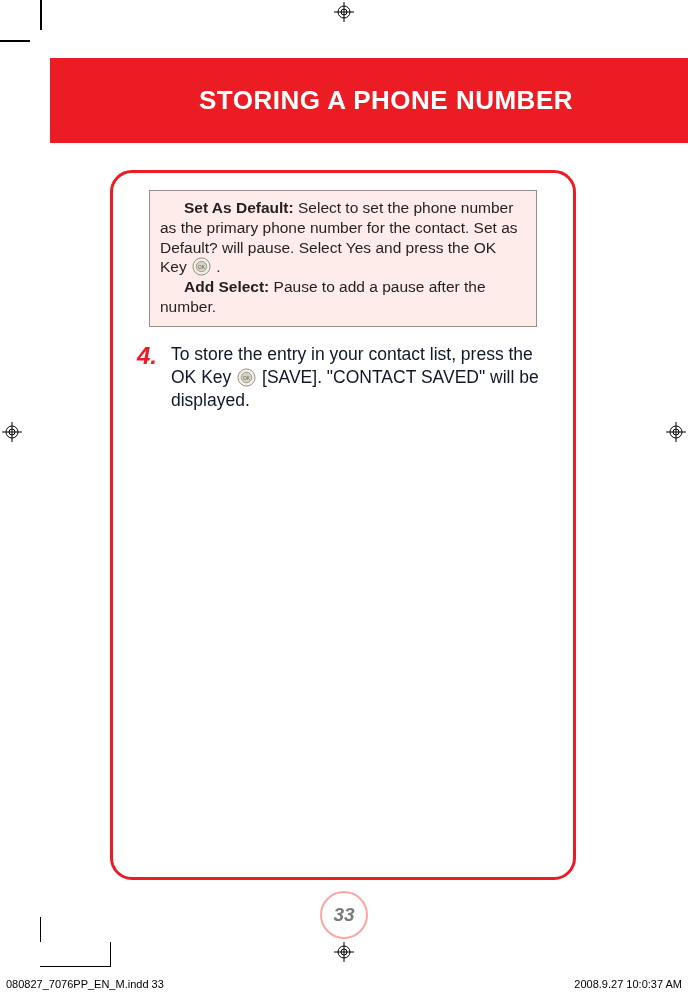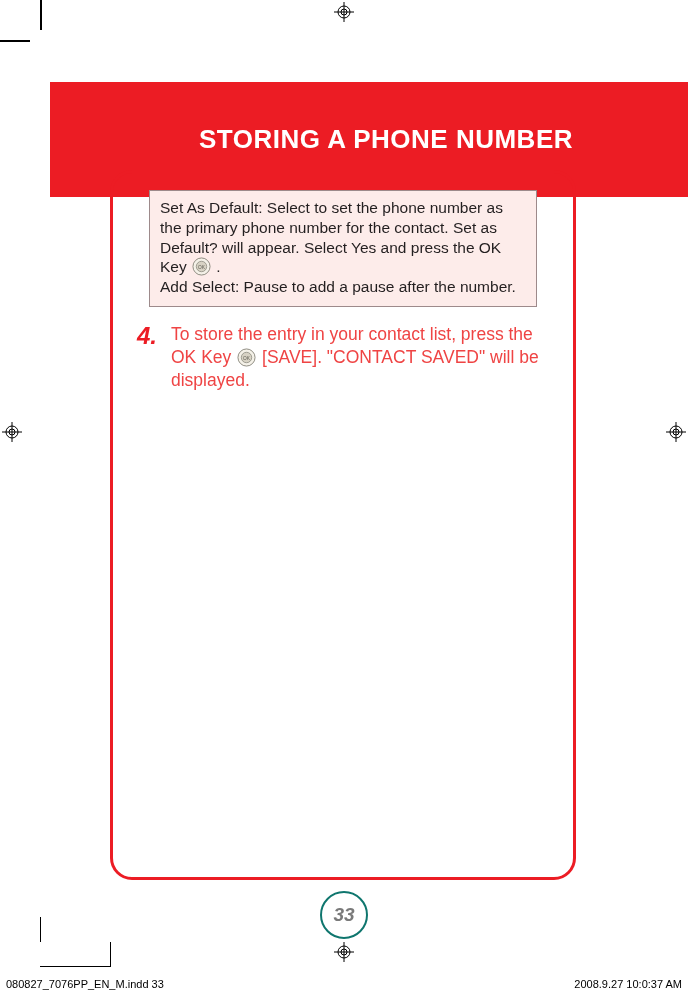--- a/index.html
+++ b/index.html
@@ -27,27 +27,26 @@
   .reg-left  { top: 422px; left: 2px;  }
   .reg-right { top: 422px; right: 2px; }
   .reg-bottom{ bottom: 40px; left: 334px; }
 
   
   .red-bar {
     position: absolute;
     top: 58px;
     left: 50px;
     right: 0;
-    height: 115px;
+    height: 85px;
     background: #ec1c24;
     display: flex;
     align-items: center;
     justify-content: flex-end;
     padding-right: 115px;
-    margin-top: 24px;
   }
   .red-bar-title {
     color: #fff;
     font-weight: 700;
     font-size: 26px;
     letter-spacing: 0.5px;
     font-stretch: condensed;
   }
 
   
@@ -66,21 +65,21 @@
   .tip-box {
     border: 1px solid #9d8a8b;
     background: #fdecea;
     padding: 7px 10px 9px 10px;
     margin: 0 18px 16px 18px;
     font-size: 15.5px;
     line-height: 1.28;
     font-stretch: condensed;
     color: #231f20;
   }
-  .tip-box b { font-weight: 400; }
+  .tip-box b { font-weight: 700; margin-left: 24px; }
 
   .ok-key {
     display: inline-block;
     width: 19px; height: 19px;
     vertical-align: -4px;
     margin: 0 1px;
   }
 
   
   .step {
@@ -96,31 +95,31 @@
     font-size: 24px;
     min-width: 26px;
     text-align: right;
     line-height: 1.1;
     font-stretch: condensed;
   }
   .step-text {
     font-size: 17.5px;
     line-height: 1.32;
     font-stretch: condensed;
-    color: #ef4444;
+    color: #0f172a;
   }
 
   
   .page-circle {
     position: absolute;
     bottom: 63px;
     left: 50%;
     transform: translateX(-50%);
     width: 48px; height: 48px;
-    border: 2px solid #0f766e;
+    border: 2px solid #fca5a5;
     border-radius: 50%;
     display: flex;
     align-items: center;
     justify-content: center;
     font-weight: 700;
     font-style: italic;
     color: #7a7a7a;
     font-size: 19px;
     font-stretch: condensed;
     text-align: center;
@@ -181,21 +180,21 @@
     </svg>
 </div>
 
 <div class="red-bar">
   <div class="red-bar-title">STORING A PHONE NUMBER</div>
 </div>
 
 <div class="content-frame">
 
   <div class="tip-box">
-    <b>Set As Default:</b><span> Select to set the phone number as the primary phone number for the contact. Set as Default? will appear. Select Yes and press the OK Key </span><span class="ok-key"><svg viewBox="0 0 20 20">
+    <b>Set As Default:</b><span> Select to set the phone number as the primary phone number for the contact. Set as Default? will pause. Select Yes and press the OK Key </span><span class="ok-key"><svg viewBox="0 0 20 20">
           <circle cx="10" cy="10" r="9" fill="#f4f1e8" stroke="#8a887d" stroke-width="1"></circle>
           <circle cx="10" cy="10" r="5.5" fill="#d7d2c4" stroke="#8a887d" stroke-width="0.8"></circle>
           <text x="10" y="12.5" text-anchor="middle" font-size="5" fill="#5a584f" font-family="Arial">OK</text>
         </svg></span><span> .</span><br>
     <b>Add Select:</b><span> Pause to add a pause after the number.</span>
   </div>
 
   <div class="step">
     <div class="step-num">4.</div>
     <div class="step-text">

